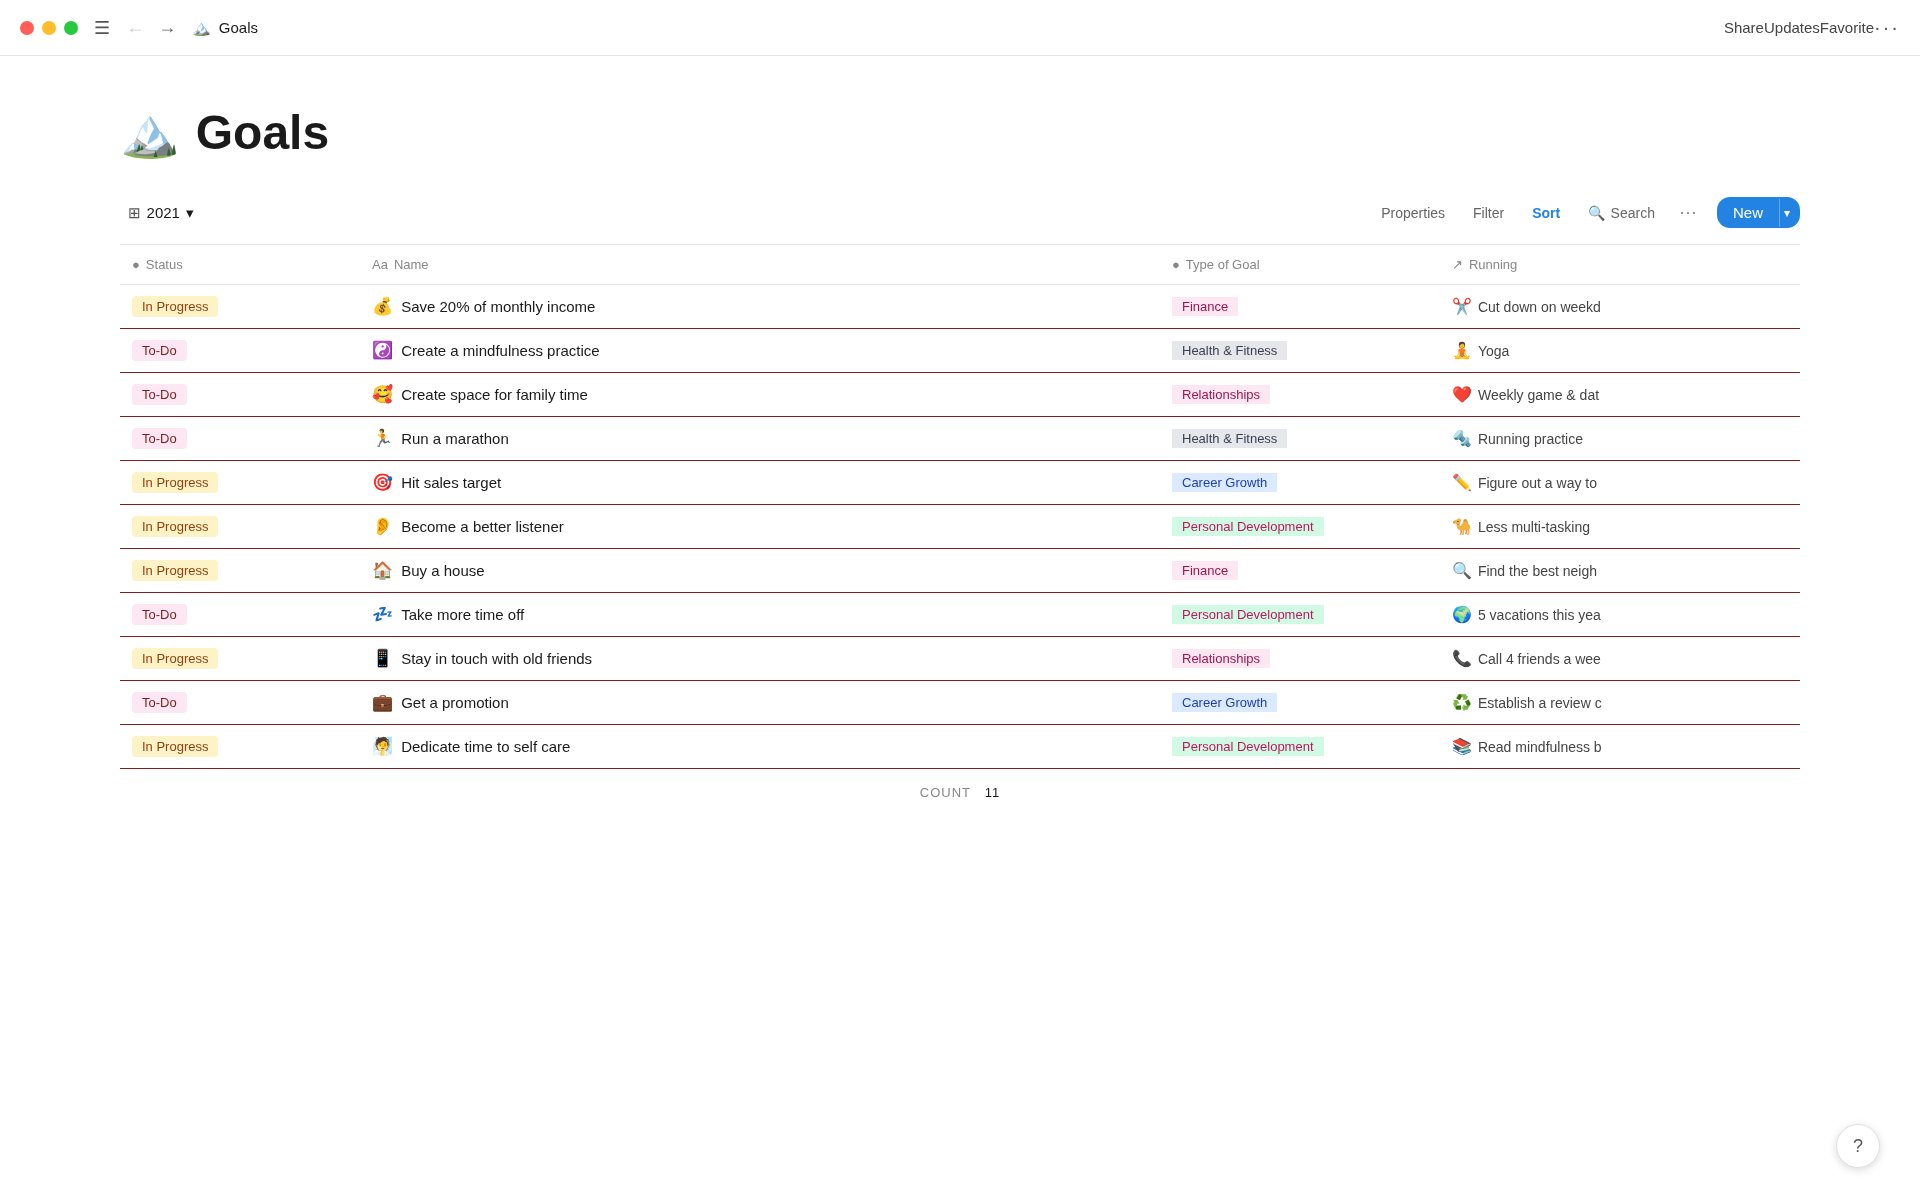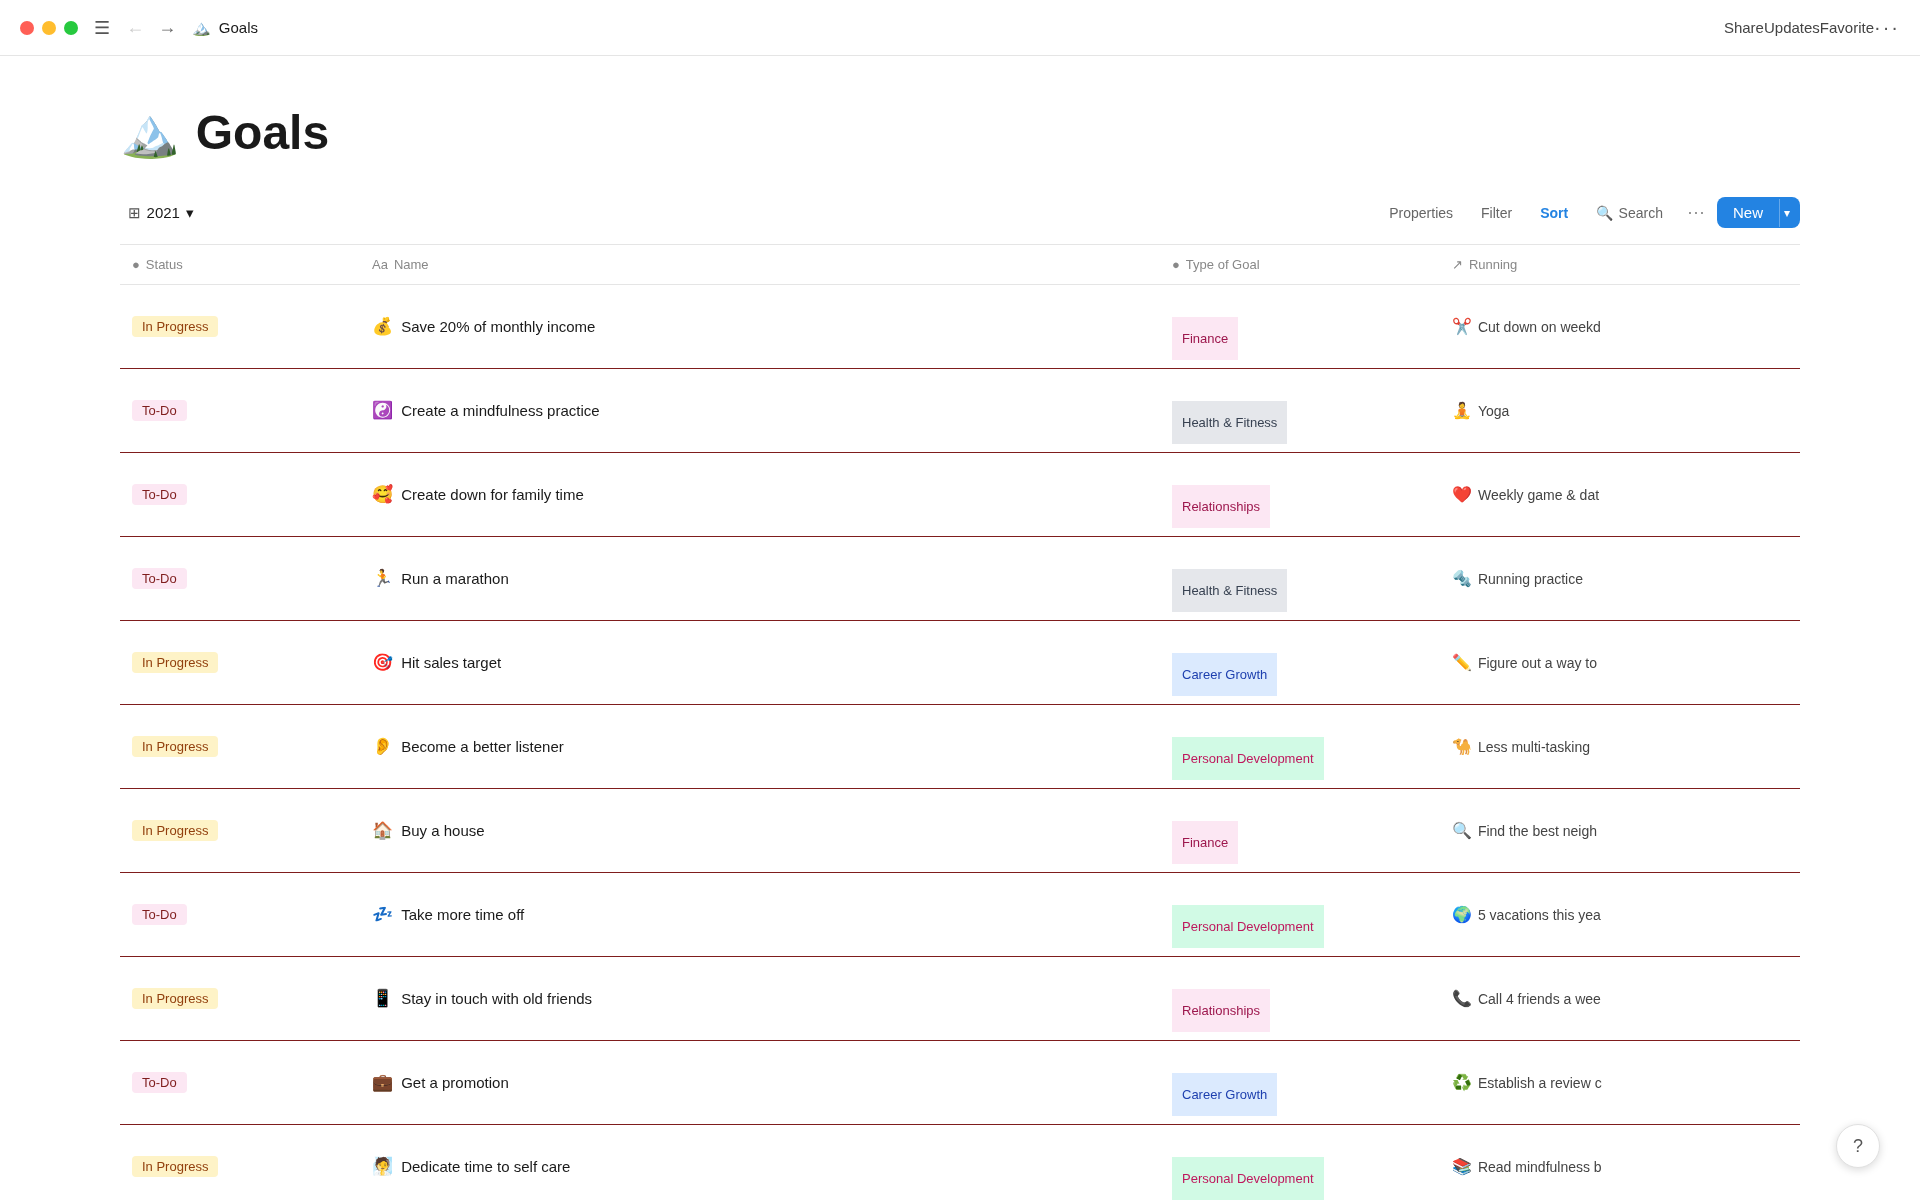--- a/index.html
+++ b/index.html
@@ -154,23 +154,23 @@
       cursor: pointer;
       color: #888;
       font-size: 18px;
       padding: 4px 8px;
       border-radius: 4px;
     }
     .new-btn-group {
       display: flex;
       align-items: center;
       background: #2383e2;
-      border-radius: 8px;
+      border-radius: 13px;
       overflow: hidden;
-      margin-left: 0;
+      margin-left: 8px;
     }
     .new-btn-main {
       background: none;
       border: none;
       color: #fff;
       font-size: 15px;
       font-weight: 500;
       padding: 7px 16px;
       cursor: pointer;
     }
@@ -238,25 +238,24 @@
       display: flex;
       align-items: center;
       gap: 8px;
       font-size: 15px;
       color: #1a1a1a;
     }
     .name-emoji { font-size: 17px; }
     .type-badge {
       display: inline-flex;
       align-items: center;
-      padding: 14px 10px;
+      padding: 2px 10px;
       border-radius: 0;
       font-size: 13px;
       font-weight: 400;
-      margin-top: 24px;
     }
     .type-finance { background: #fce7f3; color: #9d174d; }
     .type-health { background: #e5e7eb; color: #374151; }
     .type-relationships { background: #fce7f3; color: #9d174d; }
     .type-career { background: #dbeafe; color: #1e40af; }
     .type-personal { background: #d1fae5; color: #be185d; }
     .projects-cell {
       display: flex;
       align-items: center;
       gap: 6px;
@@ -406,21 +405,21 @@
       <span class="project-emoji">🧘</span>
       <span>Yoga</span>
     </div>
   </div>
         <div class="table-row">
     <div class="cell">
       <span class="status-badge status-todo">To-Do</span>
     </div>
     <div class="cell name-cell">
       <span class="name-emoji">🥰</span>
-      <span>Create down for family time</span>
+      <span>Create space for family time</span>
     </div>
     <div class="cell">
       <span class="type-badge type-relationships">Relationships</span>
     </div>
     <div class="cell projects-cell">
       <span class="project-emoji">❤️</span>
       <span>Weekly game &amp; dat</span>
     </div>
   </div>
         <div class="table-row">

